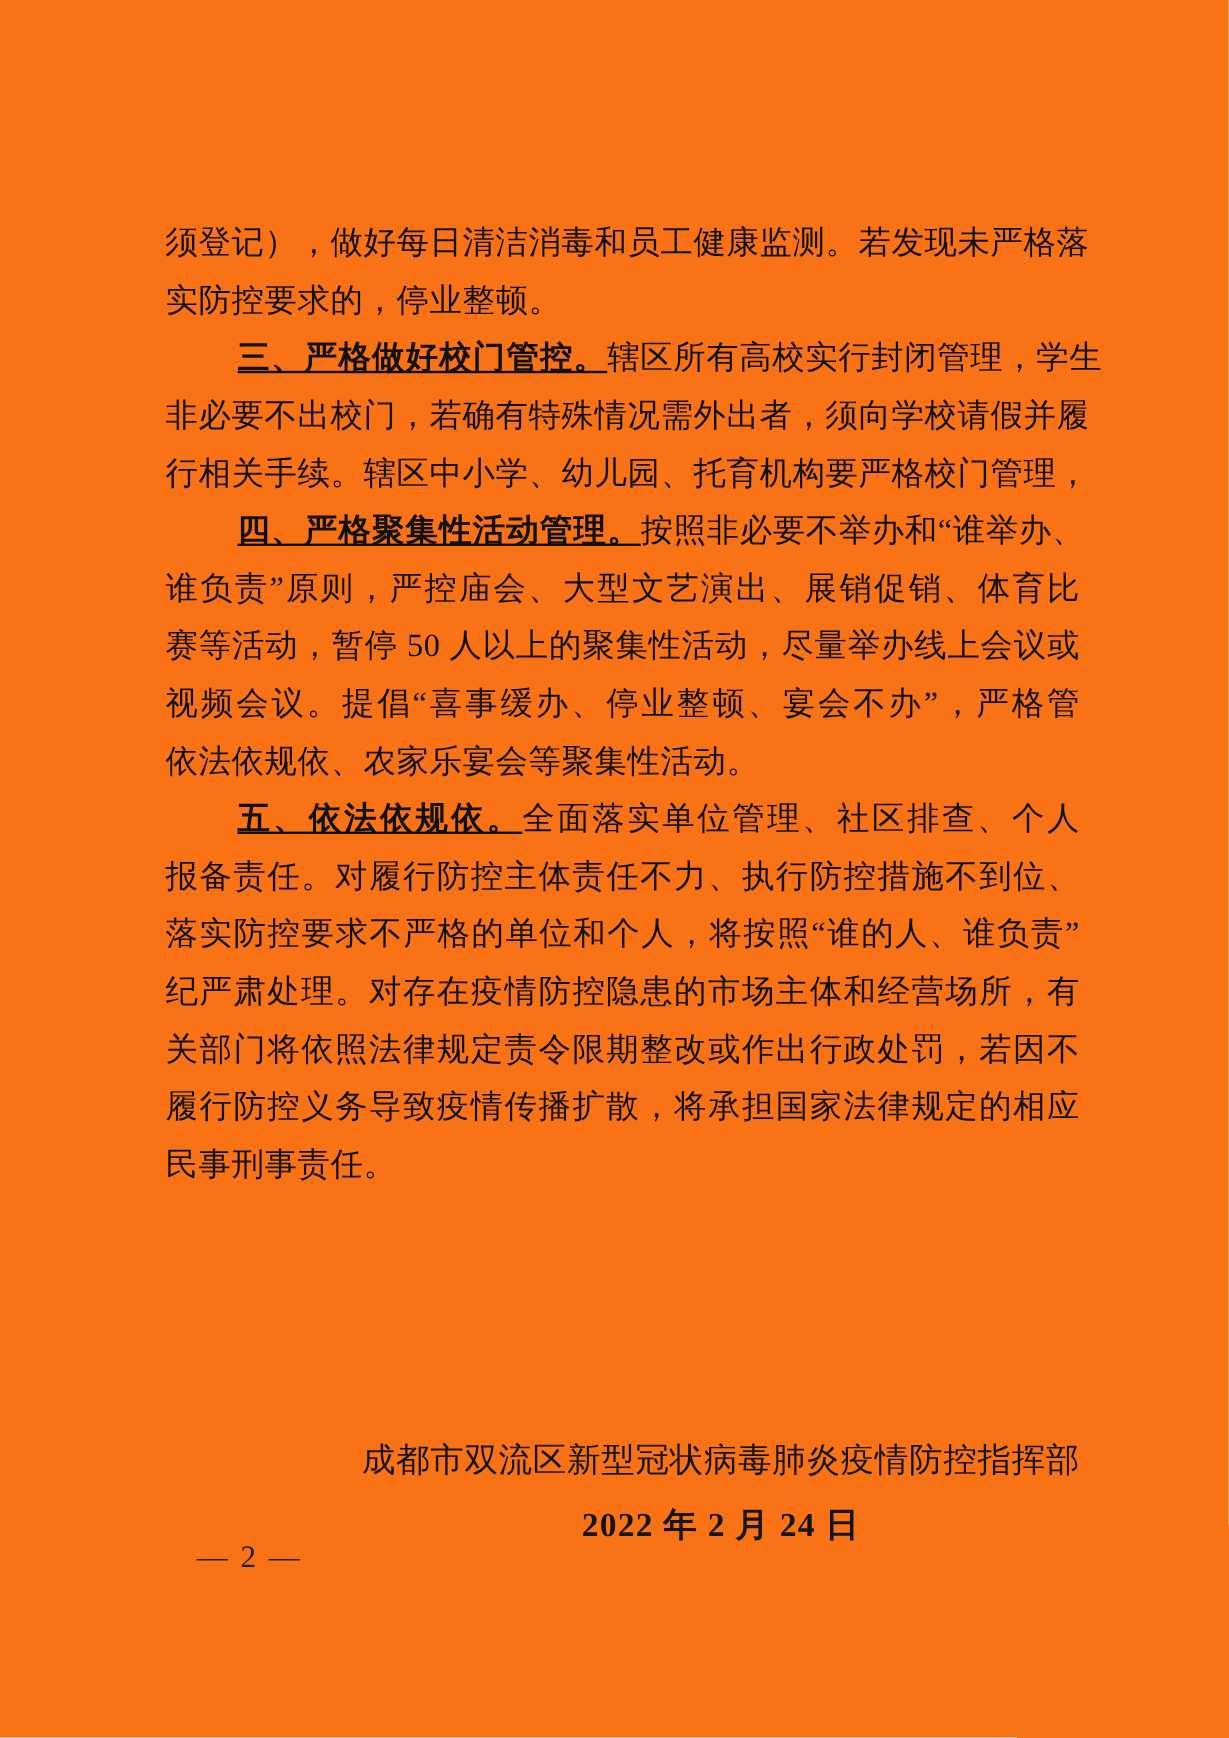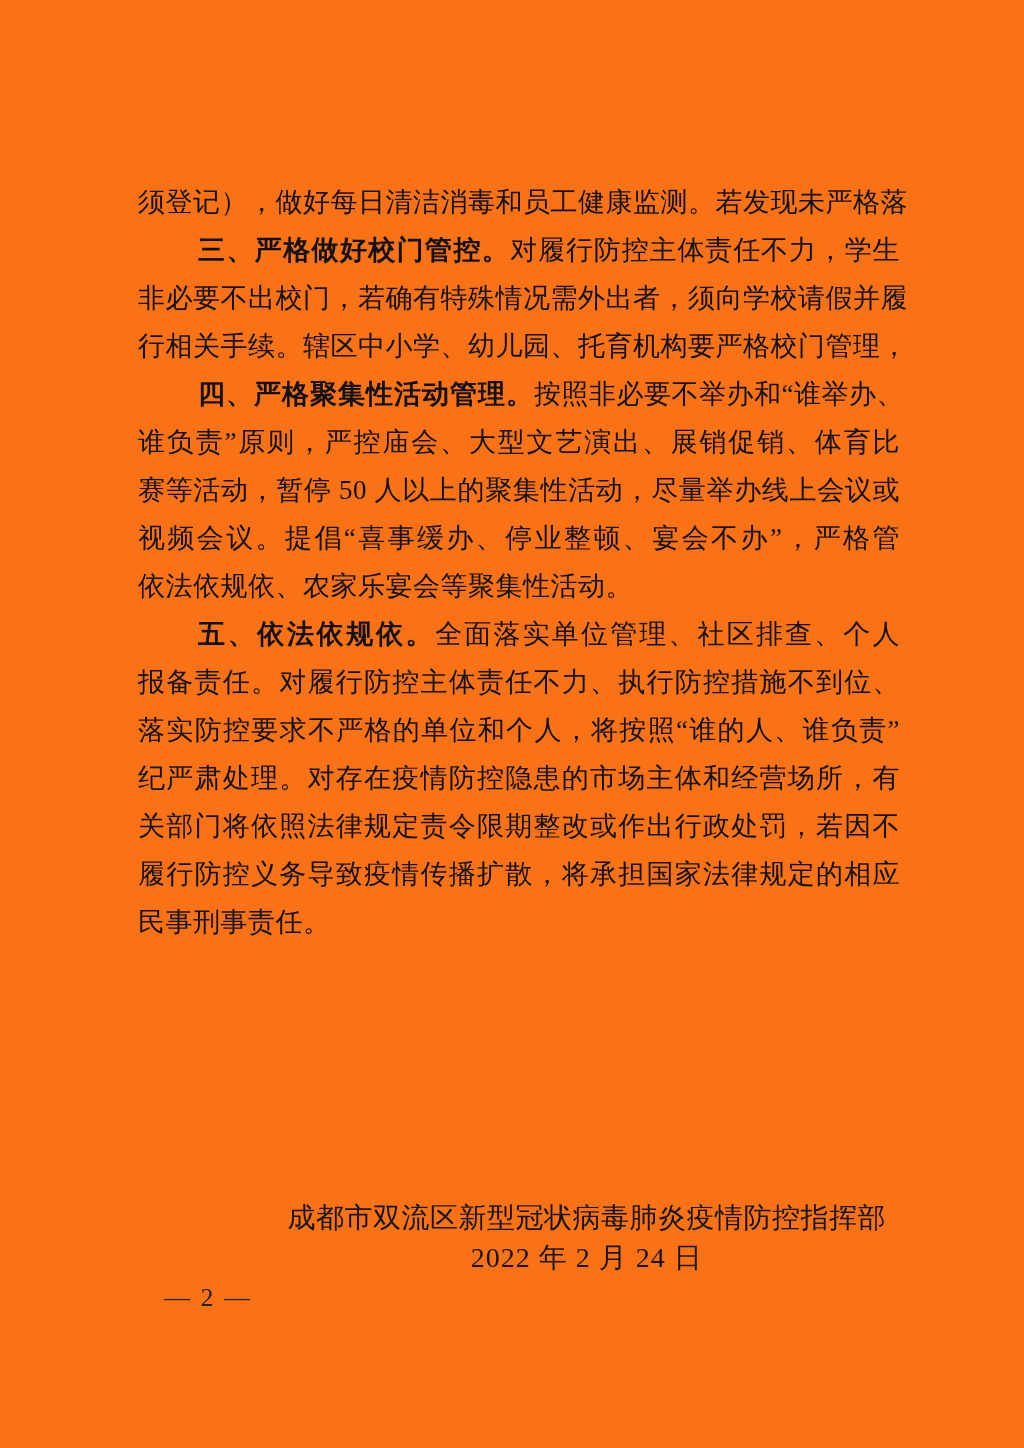--- a/index.html
+++ b/index.html
@@ -35,55 +35,59 @@
   .line.lastline {
     text-align-last: left;
   }
   .line.indent {
     text-indent: 60px;
   }
   .seg-b {
     font-weight: 700;
     font-family: "Liberation Sans", "DejaVu Sans", sans-serif;
     letter-spacing: 1px;
+    text-decoration: underline;
   }
   .sign-block {
     position: absolute;
     top: 1198px;
-    right: 138px;
+    right: 124px;
     text-align: center;
     font-size: 28px;
     color: #151515;
   }
   .sign-org {
     line-height: 40px;
     letter-spacing: 0.5px;
   }
   .sign-date {
     line-height: 40px;
+    margin-top: 14px;
     letter-spacing: 1px;
+    font-weight: bold;
   }
   .page-number {
     position: absolute;
     left: 164px;
     top: 1281px;
     font-size: 26px;
     line-height: 34px;
     color: #222222;
     letter-spacing: 2px;
   }
 </style>
 </head>
 <body>
 
 <div class="page">
 
   <div class="doc-body" id="doc-body">
       <div class="line"><span class="seg">须登记），做好每日清洁消毒和员工健康监测。若发现未严格落</span></div>
-      <div class="line indent"><span class="seg seg-b">三、严格做好校门管控。</span><span class="seg">对履行防控主体责任不力，学生</span></div>
+      <div class="line lastline"><span class="seg">实防控要求的，停业整顿。</span></div>
+      <div class="line indent"><span class="seg seg-b">三、严格做好校门管控。</span><span class="seg">辖区所有高校实行封闭管理，学生</span></div>
       <div class="line"><span class="seg">非必要不出校门，若确有特殊情况需外出者，须向学校请假并履</span></div>
       <div class="line"><span class="seg">行相关手续。辖区中小学、幼儿园、托育机构要严格校门管理，</span></div>
       <div class="line indent"><span class="seg seg-b">四、严格聚集性活动管理。</span><span class="seg">按照非必要不举办和“谁举办、</span></div>
       <div class="line"><span class="seg">谁负责”原则，严控庙会、大型文艺演出、展销促销、体育比</span></div>
       <div class="line"><span class="seg">赛等活动，暂停 50 人以上的聚集性活动，尽量举办线上会议或</span></div>
       <div class="line"><span class="seg">视频会议。提倡“喜事缓办、停业整顿、宴会不办”，严格管</span></div>
       <div class="line lastline"><span class="seg">依法依规依、农家乐宴会等聚集性活动。</span></div>
       <div class="line indent"><span class="seg seg-b">五、依法依规依。</span><span class="seg">全面落实单位管理、社区排查、个人</span></div>
       <div class="line"><span class="seg">报备责任。对履行防控主体责任不力、执行防控措施不到位、</span></div>
       <div class="line"><span class="seg">落实防控要求不严格的单位和个人，将按照“谁的人、谁负责”</span></div>

